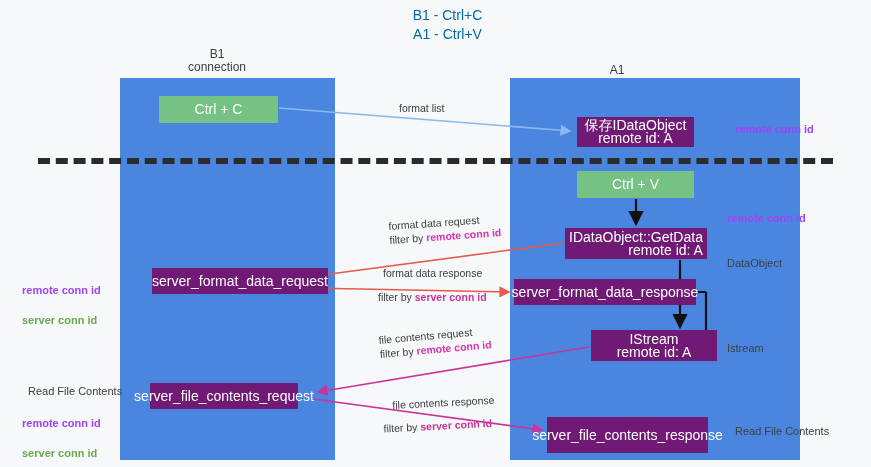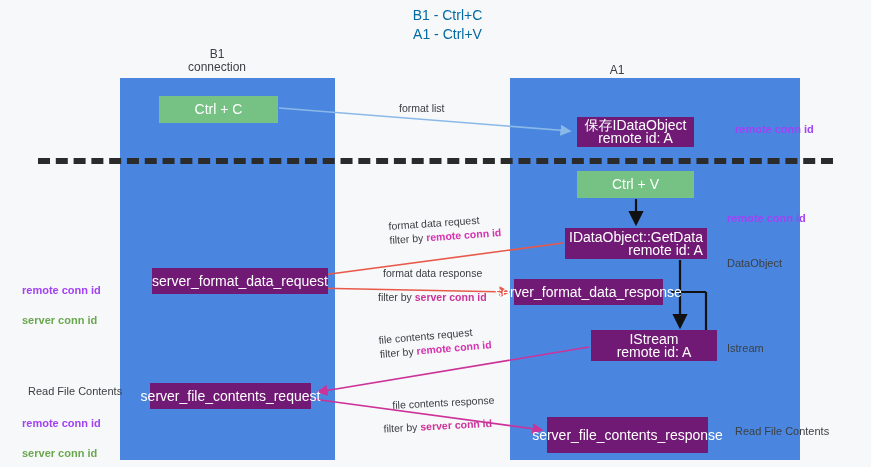--- a/index.html
+++ b/index.html
@@ -45,23 +45,23 @@
     white-space:pre-line;
   }
   .green{background:#76c184;}
   .orange{background:#701a75;}
 
   #box-ctrlc{left:159px;top:96px;width:119px;height:27px;}
   #box-save{left:577px;top:117px;width:117px;height:30px;}
   #box-ctrlv{left:577px;top:171px;width:117px;height:27px;}
   #box-getdata{left:565px;top:228px;width:142px;height:31px;text-align:right;}
   #box-fmtreq{left:152px;top:268px;width:176px;height:26px;}
-  #box-fmtresp{left:514px;top:279px;width:149px;height:26px;}
+  #box-fmtresp{left:514px;top:279px;width:182px;height:26px;}
   #box-istream{left:591px;top:330px;width:126px;height:31px;}
-  #box-filereq{left:150px;top:383px;width:161px;height:26px;}
+  #box-filereq{left:150px;top:383px;width:148px;height:26px;}
   #box-fileresp{left:547px;top:417px;width:161px;height:36px;}
 
   
   .side{font-size:11px;line-height:15px;white-space:pre-line;}
   .purple{color:#a142f4;font-weight:bold;}
   .green-txt{color:#6aa84f;font-weight:bold;}
   .plain{color:#3c4043;}
 
   #lbl-remote-1{left:735px;top:122px;}
   #lbl-remote-2{left:727px;top:211px;}

